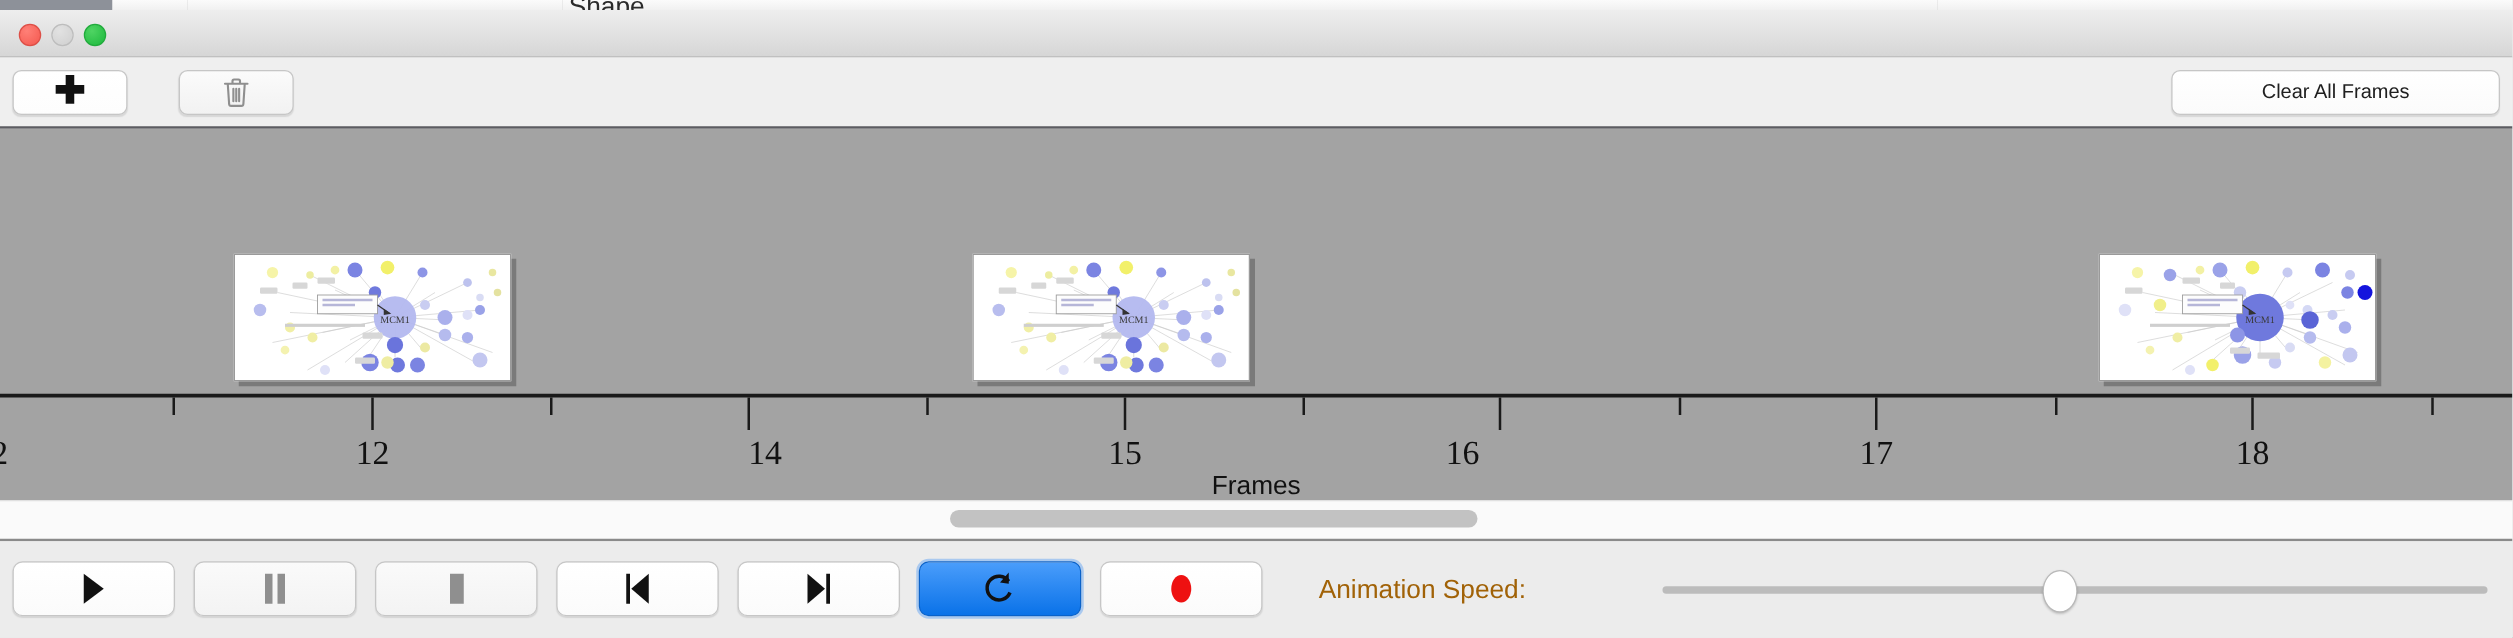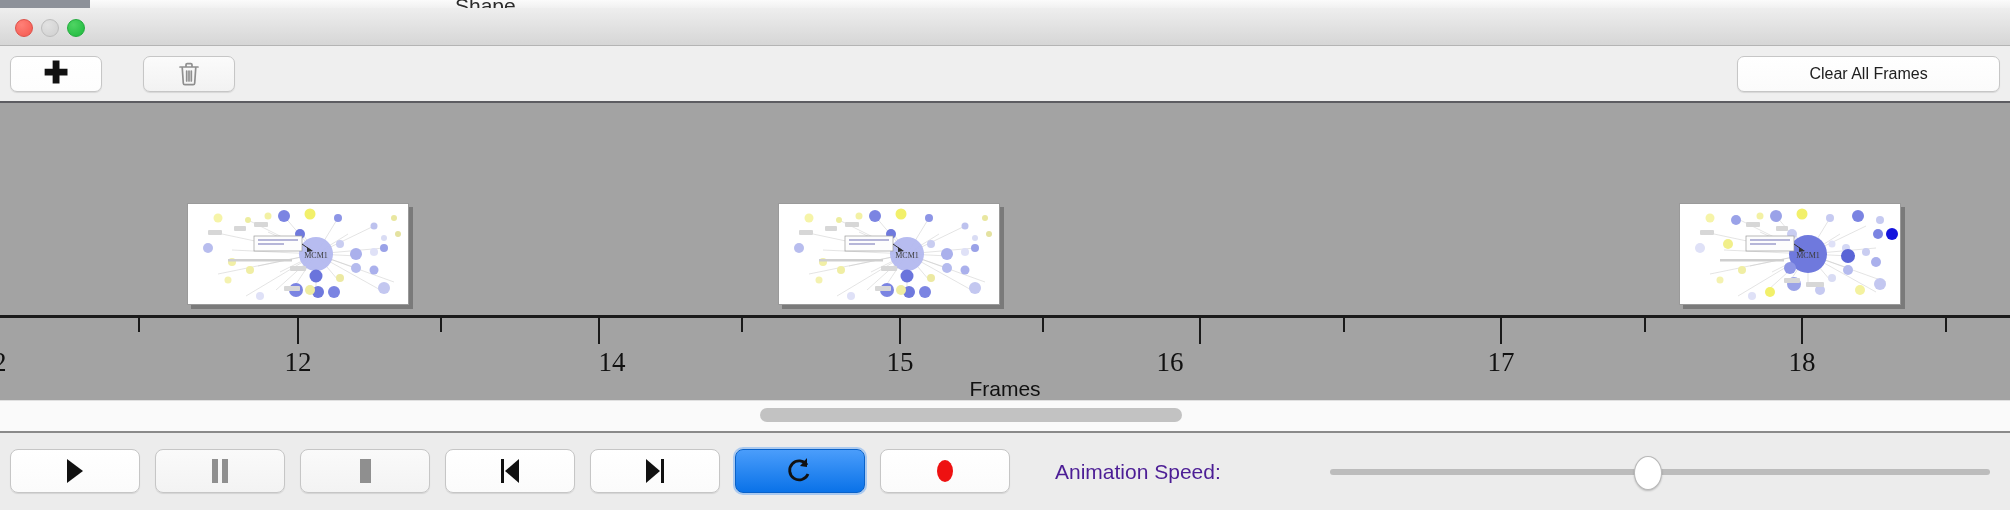--- a/index.html
+++ b/index.html
@@ -225,21 +225,21 @@
   #pb-stop    { left: 300px; }
   #pb-first   { left: 445px; }
   #pb-last    { left: 590px; }
   #pb-loop    { left: 735px; }
   #pb-record  { left: 880px; }
 
   #speed-label {
     position: absolute;
     left: 1055px; top: 27px;
     font-size: 21px;
-    color: #4c1d95;
+    color: #a16207;
   }
   #speed-slider {
     position: absolute;
     left: 1330px; top: 36px;
     width: 660px; height: 6px;
     background: #bcbcbc;
     border-radius: 3px;
   }
   #speed-thumb {
     position: absolute;

